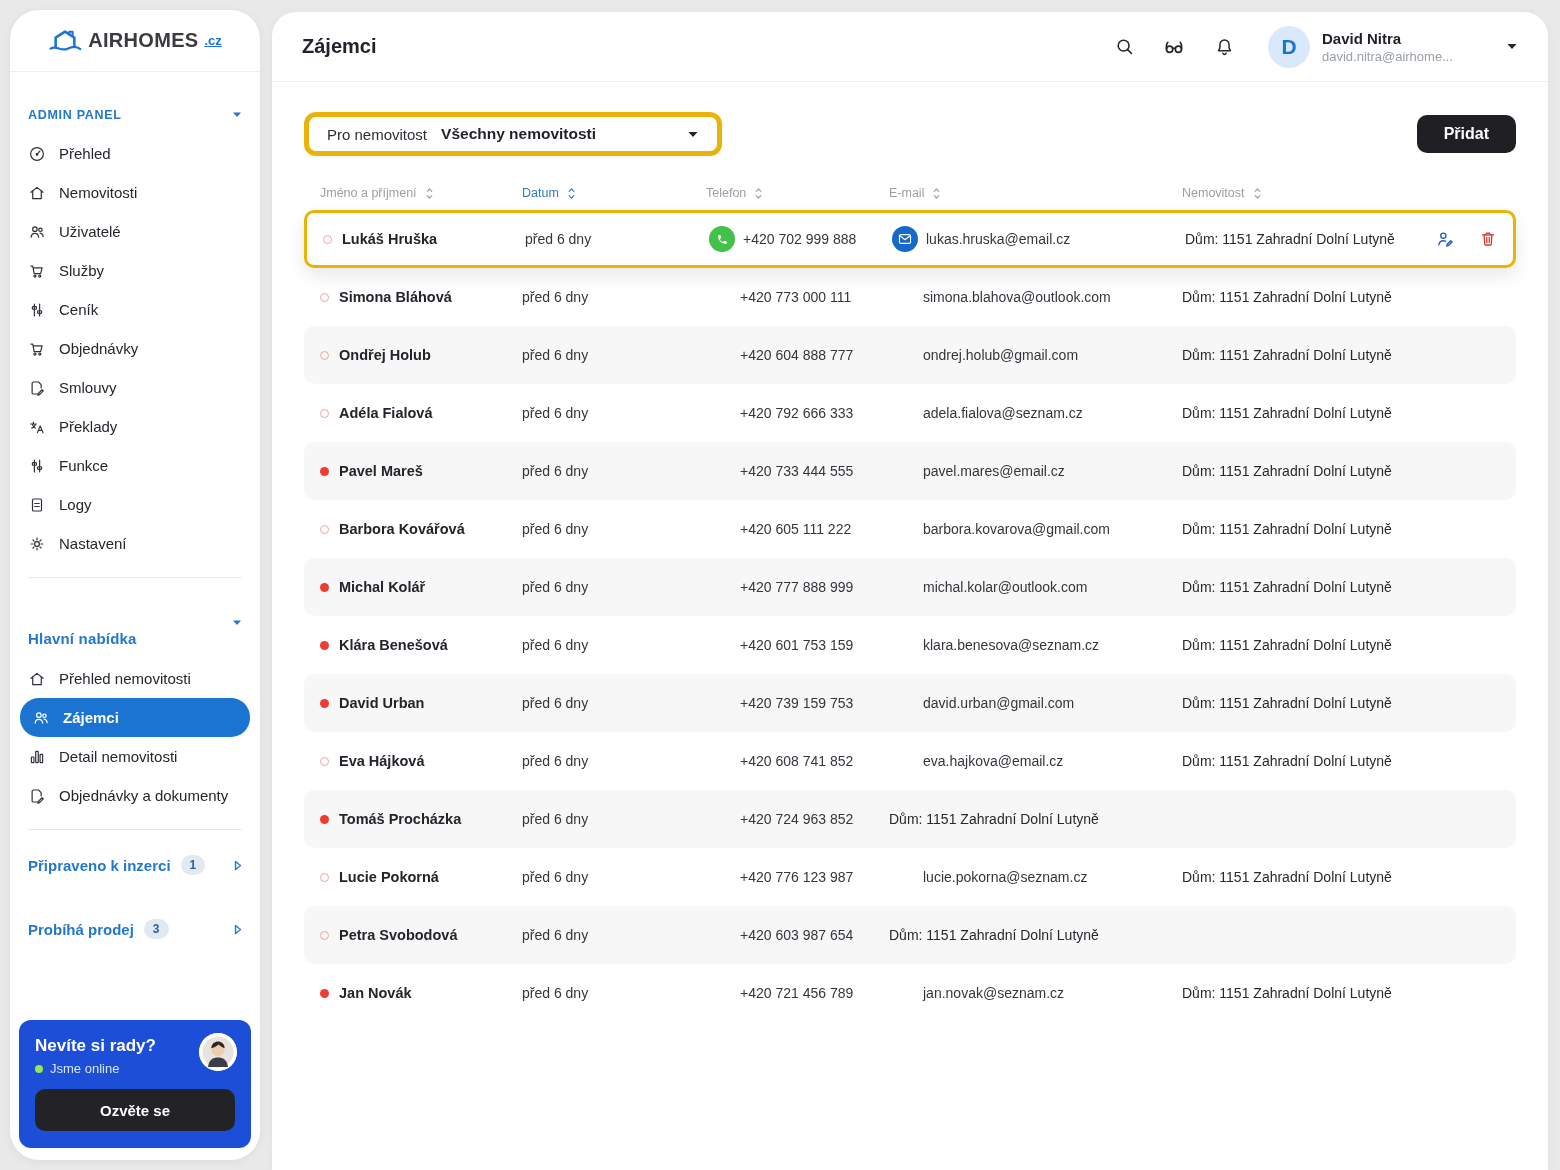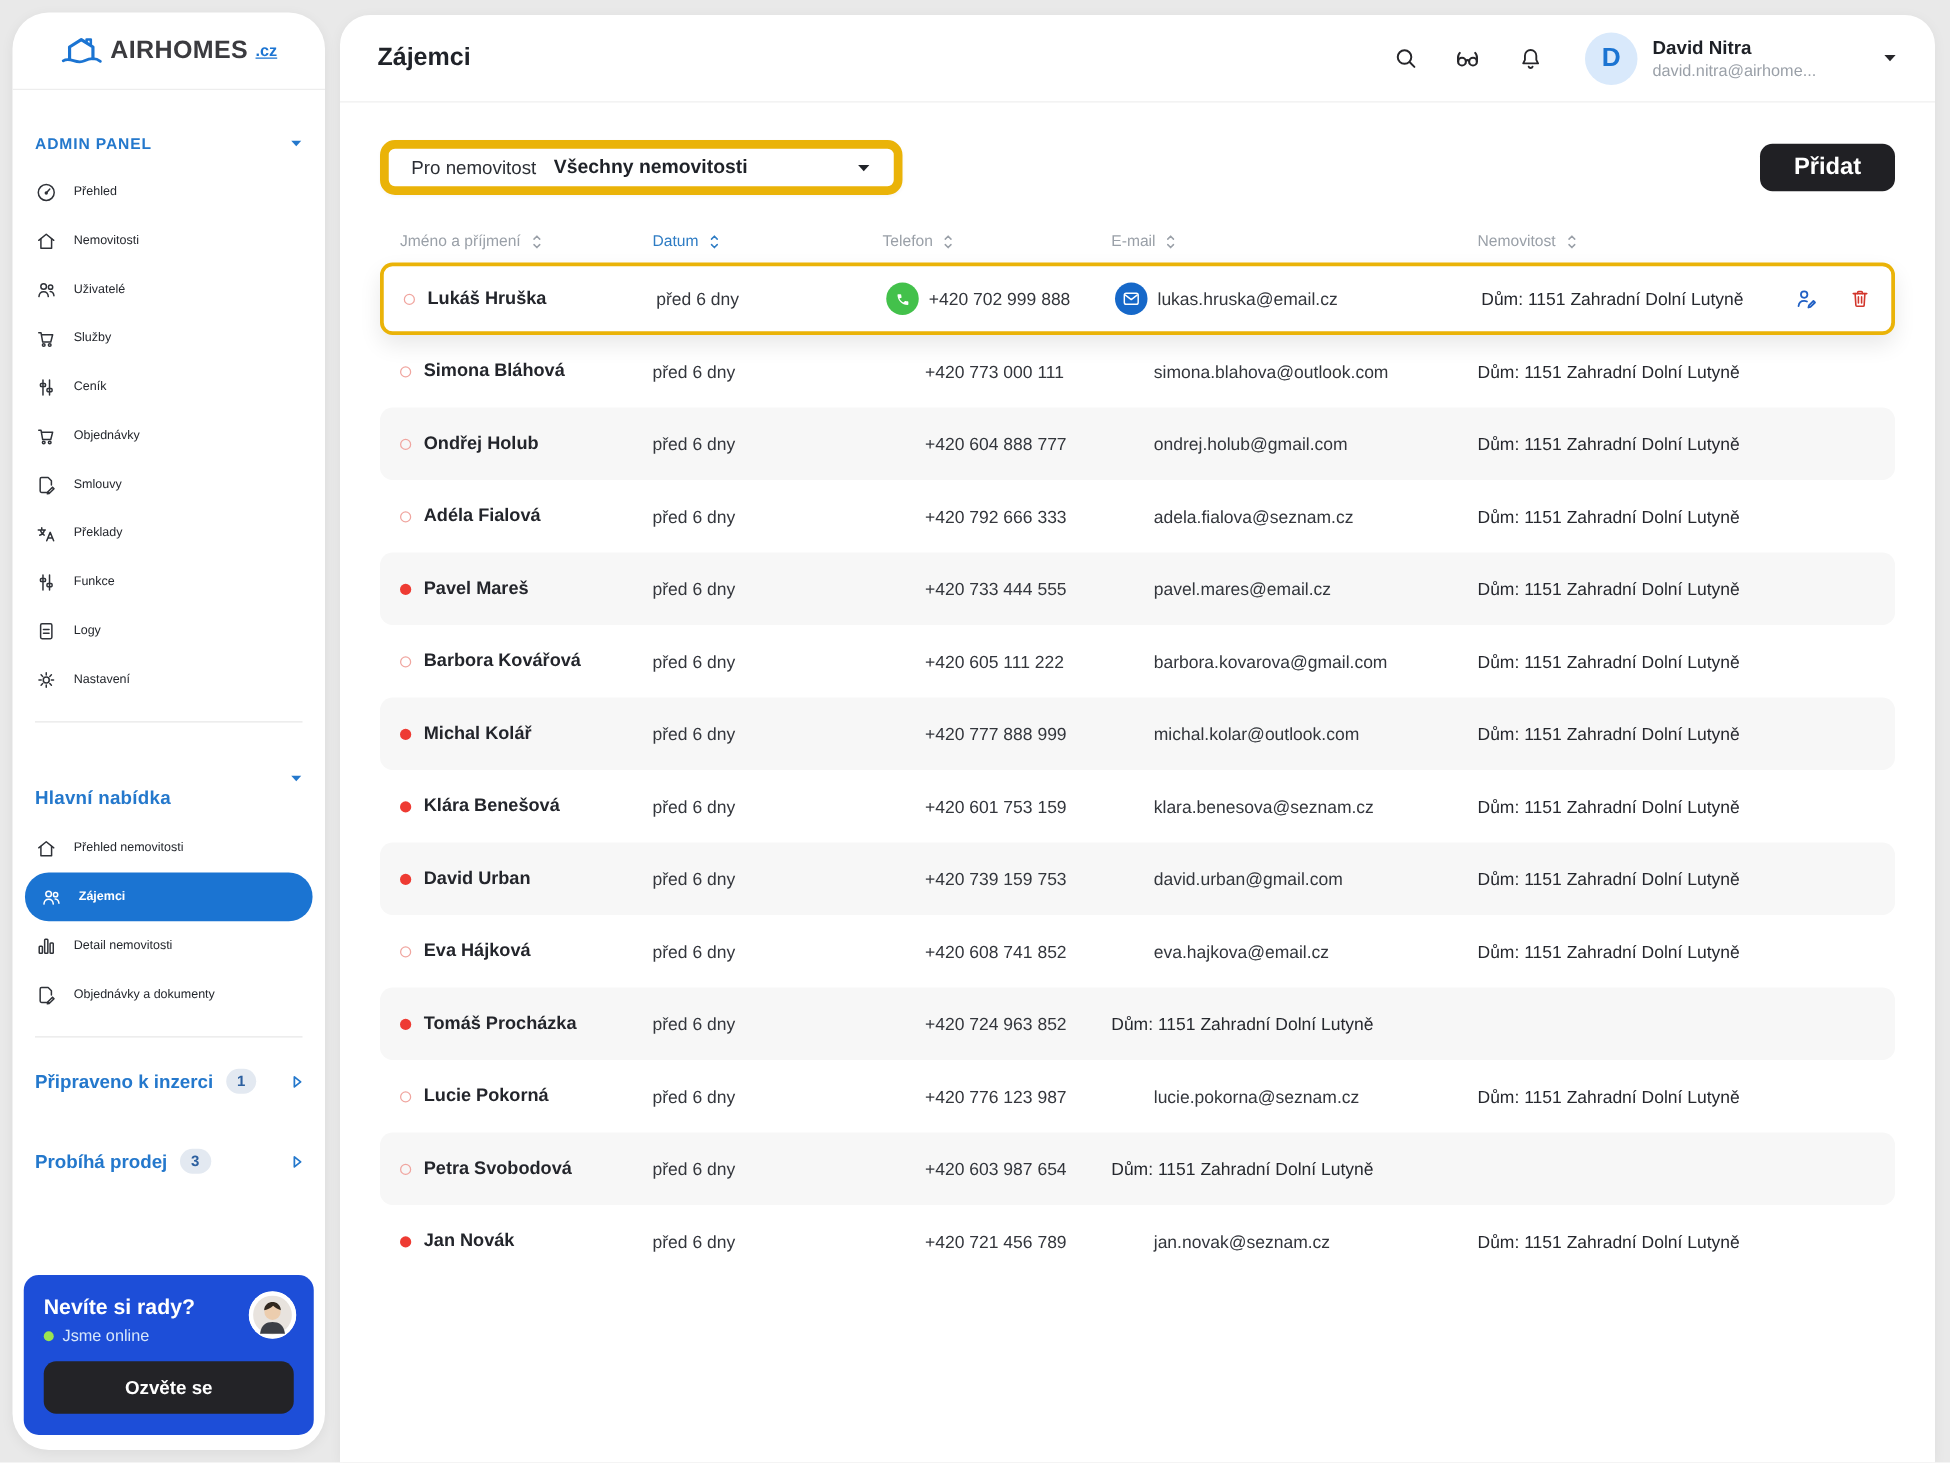--- a/index.html
+++ b/index.html
@@ -19,21 +19,21 @@
     background:#fff; border-radius:29px; box-shadow:0 2px 10px rgba(0,0,0,.06);
   }
   .logo-row { height:62px; border-bottom:1px solid #ededed; display:flex; align-items:center; justify-content:center; gap:6px; }
   .logo-text { font-size:20px; font-weight:800; color:#3b3b3f; letter-spacing:.3px; }
   .logo-tld { font-size:13px; font-weight:800; color:#1b74d2;text-decoration:underline; }
   .nav { padding:36px 18px 0 18px; }
   .section-head { display:flex; align-items:center; margin-bottom:12px; cursor:pointer; }
   .section-title { color:#2478cc; font-weight:700; font-size:12.5px; letter-spacing:.7px; }
   .section-title.big { font-size:15px; letter-spacing:.2px;margin-top:32px; }
   .section-head .chev { margin-left:auto; }
-  .nav-item { height:39px; display:flex; align-items:center; gap:13px; font-size:10px; color:#24272d; cursor:pointer; border-radius:19px; }
+  .nav-item { height:39px; display:flex; align-items:center; gap:13px; font-size:15px; color:#24272d; cursor:pointer; border-radius:19px; }
   .nav-item .ic { flex:0 0 18px; }
   .nav-item.active { background:#1b74d2; color:#fff; margin:0 -8px; padding:0 10px 0 12px; font-weight:600; }
   .divider { height:1px; background:#e8e8e8; margin:14px 0 20px 0; }
   .group-row { display:flex; align-items:center; height:30px; margin-bottom:34px; cursor:pointer; }
   .group-label { color:#2478cc; font-weight:700; font-size:15px; }
   .group-badge { margin-left:10px; background:#e3e9f1; color:#2c5f9f; font-size:12px; font-weight:700; border-radius:10px; padding:3px 9px; }
   .group-row .chev { margin-left:auto; }
 
   .chat-card {
     position:absolute; left:9px; right:9px; bottom:12px; height:128px;
@@ -56,25 +56,25 @@
   .hicon { width:24px; height:24px; display:flex; align-items:center; justify-content:center; margin-left:26px; cursor:pointer; color:#26262a; }
   .user-chip { display:flex; align-items:center; margin-left:32px; cursor:pointer; }
   .avatar { width:42px; height:42px; border-radius:50%; background:#d9e9fb; color:#1b74d2; font-size:21px; font-weight:700; display:flex; align-items:center; justify-content:center; }
   .user-meta { margin-left:12px; width:150px; }
   .user-name { font-size:15px; font-weight:700; color:#1d2026; }
   .user-email { font-size:13px; color:#9aa0a8; margin-top:2px; white-space:nowrap; overflow:hidden; }
   .user-chev { margin-left:34px; }
 
   .content { padding:30px 32px 0 32px; }
   .toolbar { display:flex; align-items:center; }
-  .filter-box { width:418px; height:44px; border:7px solid #eab308; border-radius:12px; display:flex; align-items:center; padding:0 18px; gap:14px; background:#fff; cursor:pointer; box-shadow:0 1px 3px rgba(0,0,0,.03); }
+  .filter-box { width:418px; height:44px; border:5px solid #eab308; border-radius:12px; display:flex; align-items:center; padding:0 18px; gap:14px; background:#fff; cursor:pointer; box-shadow:0 1px 3px rgba(0,0,0,.03); }
   .filter-label { font-size:15px; color:#2c2f35; }
   .filter-value { font-size:15.5px; font-weight:700; color:#1f2228; }
   .filter-box .chev { margin-left:auto; }
-  .add-btn { margin-left:auto; height:38px; padding:0 27px; background:#202024; color:#fff; border:none; border-radius:10px; font-size:19px; font-weight:600; font-family:inherit; cursor:pointer; }
+  .add-btn { margin-left:auto; height:38px; padding:0 27px; background:#202024; color:#fff; border:none; border-radius:10px; font-size:16px; font-weight:600; font-family:inherit; cursor:pointer; }
 
   .grid-cols { display:grid; grid-template-columns:218px 184px 183px 293px 1fr 92px; }
   .thead { margin-top:20px; height:34px; align-items:center; }
   .th { display:flex; align-items:center; gap:7px; font-size:12.5px; color:#9aa0a8; cursor:pointer; }
   .th.first { padding-left:16px; }
   .th.sorted { color:#2e7cc4; }
 
   .tbody { margin-top:0; }
   .trow { height:58px; align-items:center; border-radius:10px; font-size:14px; color:#33363c; }
   .trow.shaded { background:#f7f7f7; }

